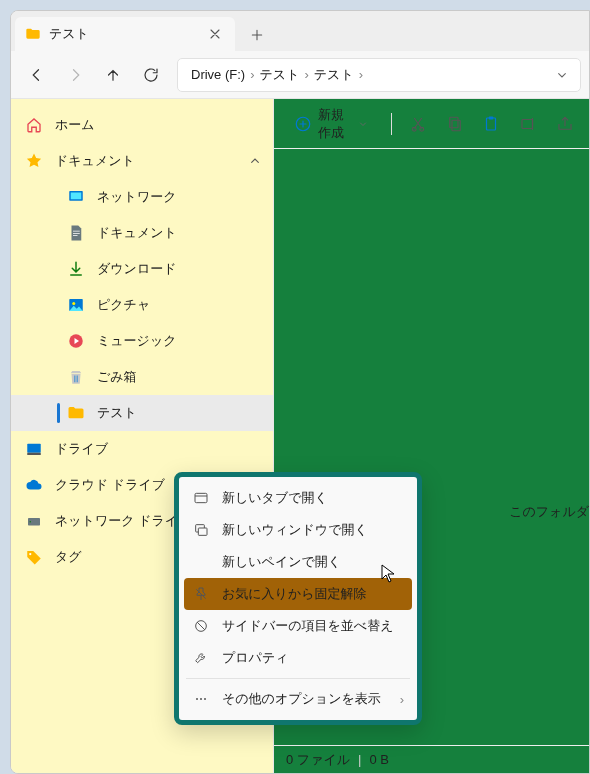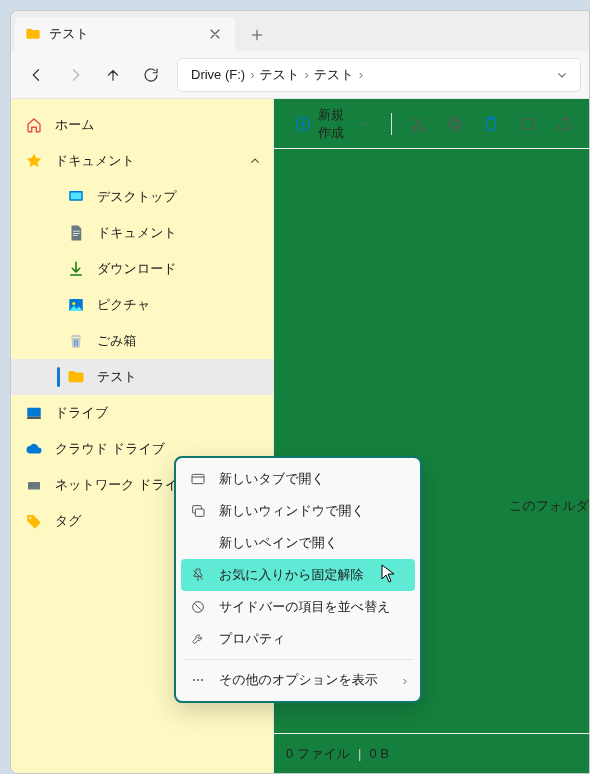--- a/index.html
+++ b/index.html
@@ -21,25 +21,25 @@
 .srow.indent{padding-left:56px}
 .srow .expand{margin-left:auto;color:#555}
 .srow.sel{background:#eaeaea}
 .srow.sel::before{content:"";position:absolute;left:46px;top:8px;bottom:8px;width:3px;background:#1976d2;border-radius:2px}
 .content{flex:1;display:flex;flex-direction:column;background:#15803d;border-left:1px solid #e7e7e7;min-width:0}
 .ctoolbar{height:50px;display:flex;align-items:center;padding:0 10px;gap:8px;border-bottom:1px solid #eee}
 .newbtn{display:flex;align-items:center;gap:6px;height:32px;padding:0 10px;border-radius:4px}
 .divider{width:1px;height:22px;background:#ddd;margin:0 4px}
 .cbtn{width:36px;height:36px;display:flex;align-items:center;justify-content:center;border-radius:4px}
 .cbody{flex:1;display:flex;align-items:center;justify-content:flex-end;padding-top:130px;padding-right:0;color:#555;overflow:hidden}
-.status{height:40px;border-top:1px solid #eee;display:flex;align-items:center;padding:0 12px;gap:8px;color:#666;font-size:12px}
+.status{height:28px;border-top:1px solid #eee;display:flex;align-items:center;padding:0 12px;gap:8px;color:#666;font-size:12px}
 .status .sep{color:#ccc}
-.ctxmenu{position:absolute;left:174px;top:456px;width:248px;background:#f9f9f9;border:2px solid #0f766e;border-radius:8px;box-shadow:0 8px 24px rgba(0,0,0,.18);padding:5px;z-index:10}
+.ctxmenu{position:absolute;left:174px;top:472px;width:248px;background:#f9f9f9;border:5px solid #0f766e;border-radius:8px;box-shadow:0 8px 24px rgba(0,0,0,.18);padding:5px;z-index:10}
 .mrow{display:flex;align-items:center;height:32px;padding:0 8px;gap:12px;border-radius:4px}
-.mrow.hover{background:#5eead4}
+.mrow.hover{background:#a16207}
 .msep{height:1px;background:#e2e2e2;margin:4px 2px}
 .micon{width:18px;display:flex;justify-content:center}
 .marrow{margin-left:auto;color:#888}
 svg{display:block}
 .ico16{width:16px;height:16px}
 .ico18{width:18px;height:18px}
 .svg-muted{stroke:#555}
 .cursor{position:absolute;left:381px;top:564px;z-index:20}
 </style>
 </head>
@@ -133,21 +133,21 @@
           </span>
       </div>
 
       <div class="srow indent">
           <span>
             <svg class="ico18" viewBox="0 0 24 24">
               <rect x="3" y="4" width="18" height="13" rx="1" fill="#0078D4"></rect>
               <rect x="5" y="6" width="14" height="9" fill="#50E6FF"></rect>
             </svg>
           </span>
-          <span>デスクトップ</span>
+          <span>ネットワーク</span>
         </div>
       <div class="srow indent">
           <span>
             <svg class="ico18" viewBox="0 0 24 24">
               <path fill="#69797E" d="M6 2h9l4 4v16H6z"></path>
               <path fill="#fff" d="M8 9h9v1H8zm0 3h9v1H8zm0 3h6v1H8z"></path>
             </svg>
           </span>
           <span>ドキュメント</span>
         </div>
@@ -161,20 +161,29 @@
         </div>
       <div class="srow indent">
           <span>
             <svg class="ico18" viewBox="0 0 24 24">
               <rect x="3" y="4" width="18" height="16" rx="1" fill="#0078D4"></rect>
               <circle cx="9" cy="10" r="2" fill="#FFF100"></circle>
               <path fill="#50E6FF" d="M3 20l6-7 4 4 3-3 5 6z"></path>
             </svg>
           </span>
           <span>ピクチャ</span>
+        </div>
+      <div class="srow indent">
+          <span>
+            <svg class="ico18" viewBox="0 0 24 24">
+              <circle cx="12" cy="12" r="9" fill="#E74856"></circle>
+              <path fill="#fff" d="M10 8l6 4-6 4z"></path>
+            </svg>
+          </span>
+          <span>ミュージック</span>
         </div>
       <div class="srow indent">
           <span>
             <svg class="ico18" viewBox="0 0 24 24">
               <path fill="#c8c8c8" d="M7 4h10l2 3H5zM6 8h12l-1 13H7z"></path>
               <path fill="#0078D4" d="M10 10h1v9h-1zm3 0h1v9h-1z"></path>
             </svg>
           </span>
           <span>ごみ箱</span>
         </div>

